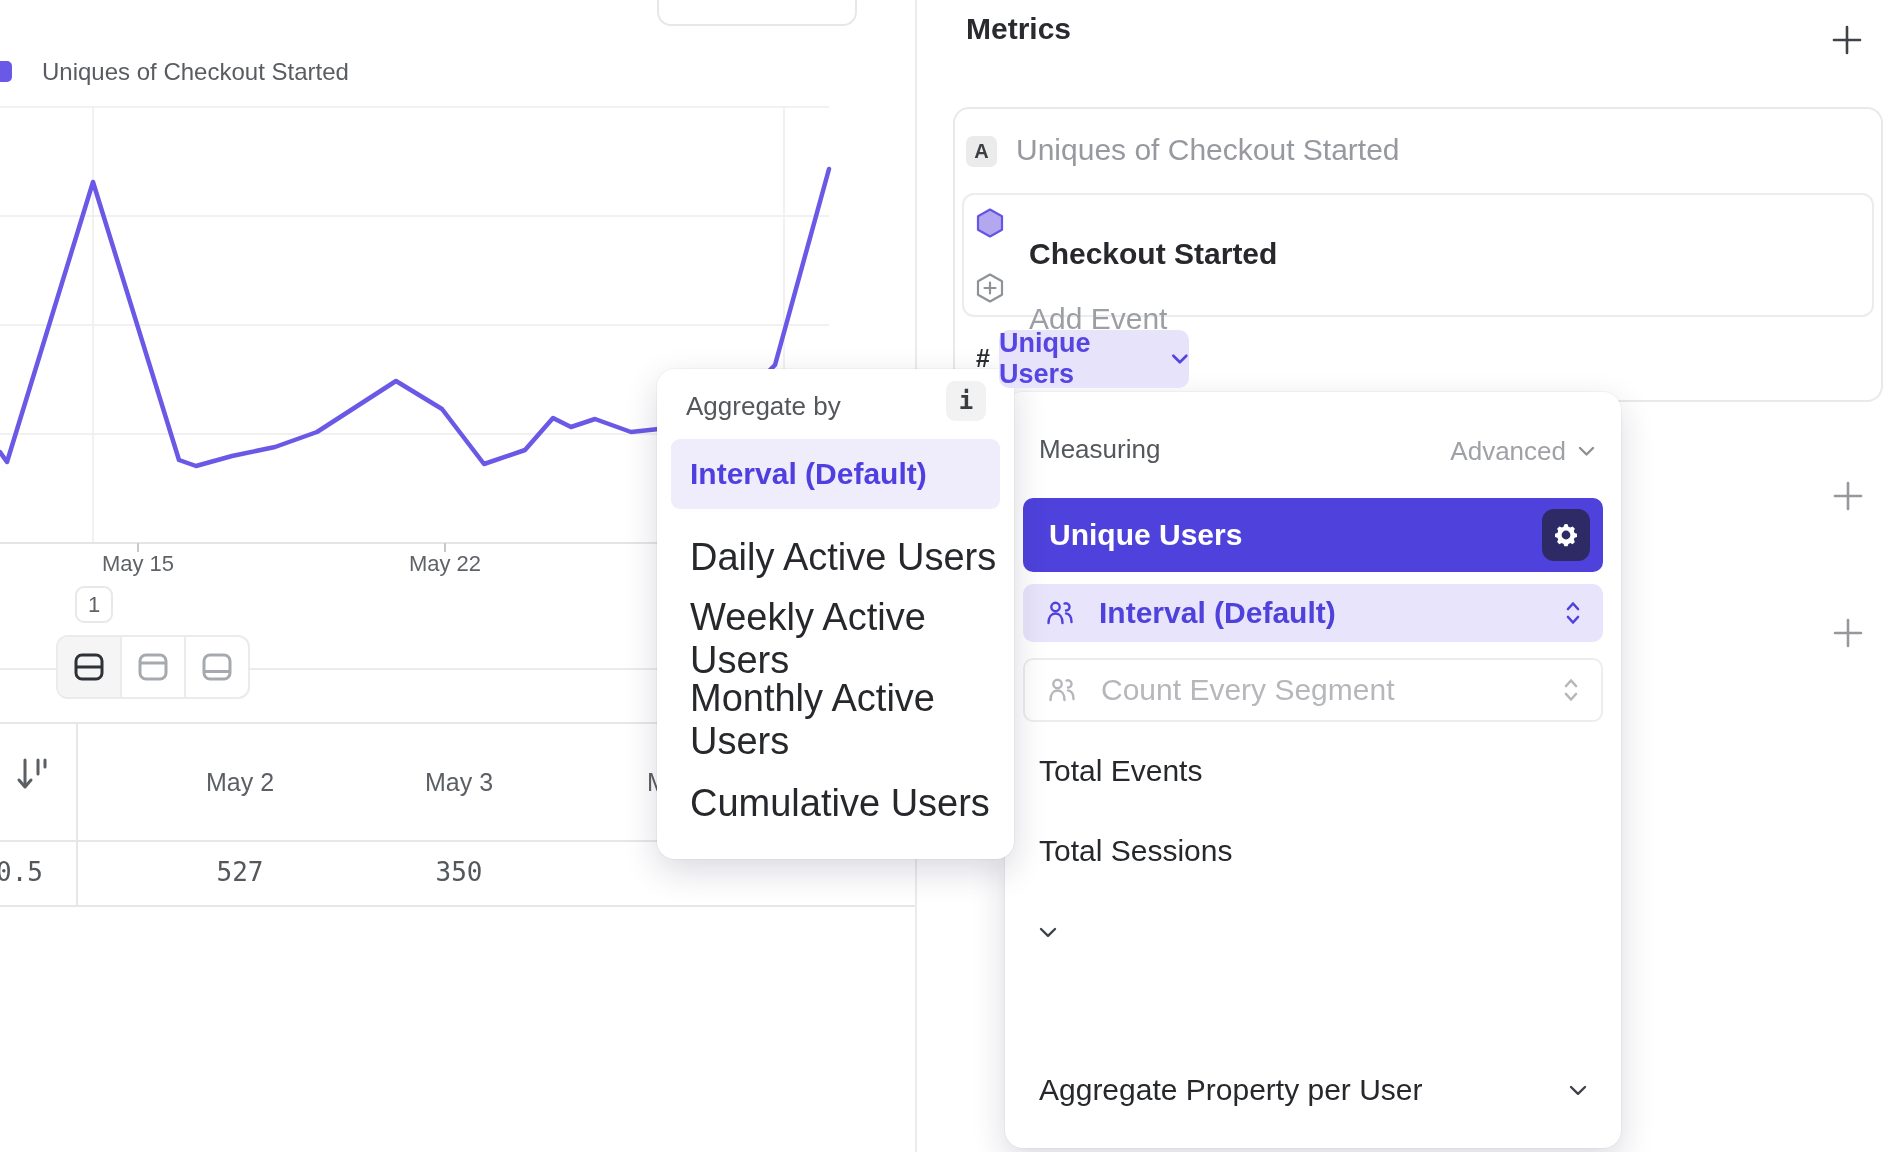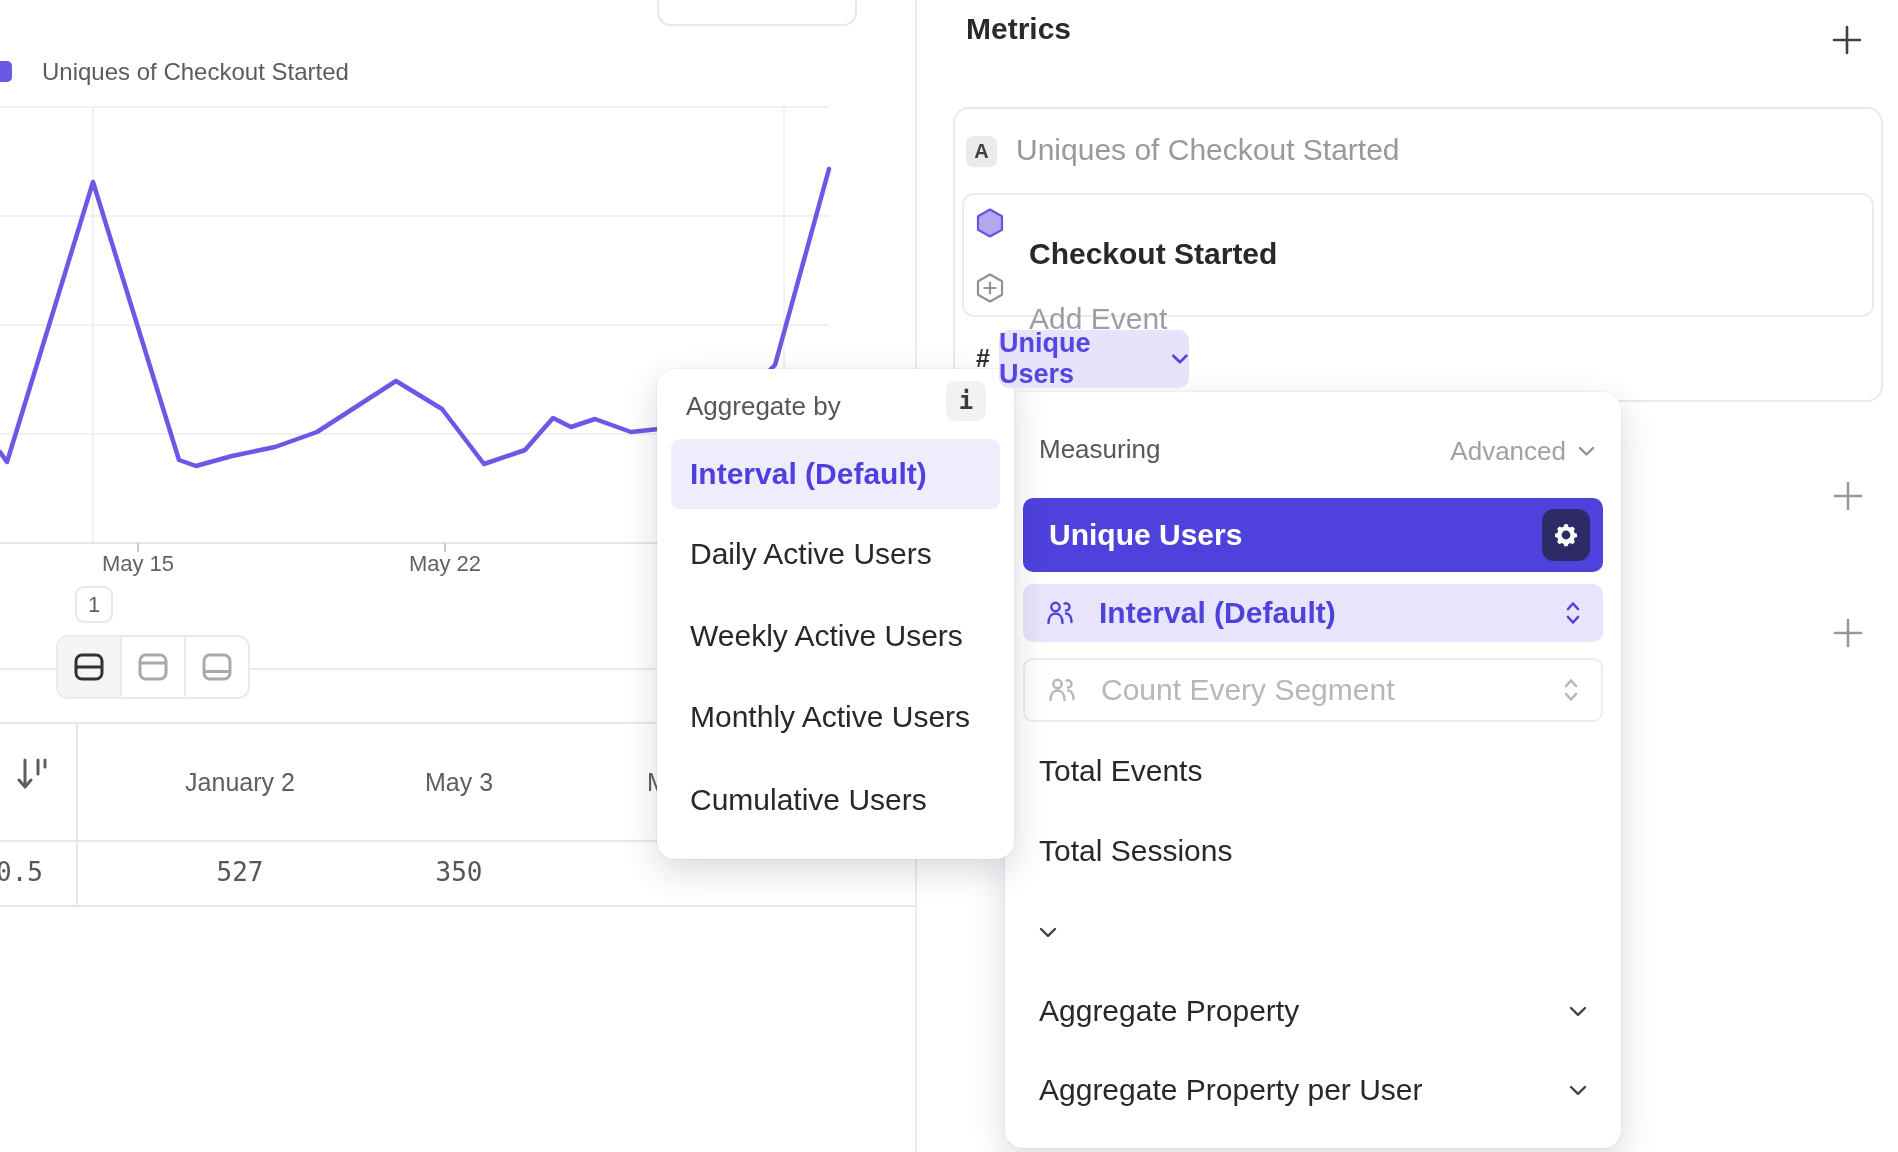--- a/index.html
+++ b/index.html
@@ -44,21 +44,21 @@
   
   .popup{background:#fff;border-radius:18px;box-shadow:0 12px 34px rgba(25,25,60,.16),0 0 0 1px rgba(0,0,0,.03);}
   .agg-popup{left:657px;top:369px;width:357px;height:490px;z-index:20;}
   .agg-title{left:29px;top:22px;font-size:26px;color:#54575b;}
   .info-btn{right:28px;top:12px;width:40px;height:40px;border-radius:9px;background:#f2f2f3;
             display:flex;align-items:center;justify-content:center;
             font-family:"DejaVu Sans Mono",monospace;font-weight:700;font-size:24px;color:#3a3d42;}
   .agg-highlight{left:14px;top:70px;width:329px;height:70px;border-radius:9px;background:#efecfc;
                  display:flex;align-items:center;padding-left:19px;box-sizing:border-box;
                  font-size:30px;font-weight:600;color:#4f3fe0;}
-  .agg-item{left:33px;height:40px;font-size:30px;font-weight:500;color:#26282c;display:flex;}
+  .agg-item{left:33px;height:40px;font-size:38px;font-weight:500;color:#26282c;display:flex;align-items:center;}
 
   .meas-popup{left:1005px;top:392px;width:616px;height:756px;z-index:10;}
   .meas-title{left:34px;top:42px;font-size:26px;color:#54575b;}
   .advanced{right:26px;top:44px;display:flex;align-items:center;gap:12px;font-size:26px;color:#9fa1a6;}
   .row-uu{left:18px;top:106px;width:580px;height:74px;border-radius:10px;background:#4f42dc;
           display:flex;align-items:center;padding-left:26px;box-sizing:border-box;
           font-size:30px;font-weight:700;color:#fff;}
   .gear-btn{position:absolute;right:13px;top:11px;width:48px;height:52px;border-radius:12px;background:#2d2a65;
             display:flex;align-items:center;justify-content:center;color:#fff;font-size:30px;}
   .row-interval{left:18px;top:192px;width:580px;height:58px;border-radius:10px;background:#e8e4fb;
@@ -131,21 +131,21 @@
 
   <svg class="abs" style="left:16px;top:755px;" width="32" height="40" viewBox="0 0 32 40">
     <g stroke="#5b5e63" stroke-width="3" fill="none" stroke-linecap="round" stroke-linejoin="round">
       <line x1="9" y1="5" x2="9" y2="31"></line>
       <polyline points="3,25 9,32 15,25"></polyline>
       <line x1="22" y1="5" x2="22" y2="19"></line>
       <line x1="29" y1="5" x2="29" y2="12"></line>
     </g>
   </svg>
 
-  <div class="abs th" style="left:160px;width:160px;">January 2</div>
+  <div class="abs th" style="left:160px;width:160px;">May 2</div>
   <div class="abs th" style="left:379px;width:160px;">May 3</div>
   <div class="abs th" style="left:622px;width:120px;justify-content:flex-start;padding-left:25px;">M</div>
 
   <div class="abs td mono" style="left:-4px;width:52px;justify-content:flex-start;">0.5</div>
   <div class="abs td mono" style="left:160px;width:160px;">527</div>
   <div class="abs td mono" style="left:379px;width:160px;">350</div>
 
   <div class="abs v-divider"></div>
   <div class="abs metrics-title">Metrics</div>
 
@@ -254,26 +254,20 @@
       <span>Total Events</span>
     </div>
     <div class="abs meas-item" style="top:439px;">
       <span>Total Sessions</span>
     </div>
     <div class="abs meas-item" style="top:520px;">
       <svg width="18" height="11" viewBox="0 0 18 11">
         <polyline points="2,2 9,8.8 16,2" fill="none" stroke="#3f4247" stroke-width="2.4" stroke-linecap="round" stroke-linejoin="round"></polyline>
       </svg>
     </div>
-    <div class="abs meas-item" style="top:599px;">
-      <span>Aggregate Property</span>
-      <svg width="18" height="11" viewBox="0 0 18 11">
-        <polyline points="2,2 9,8.8 16,2" fill="none" stroke="#3f4247" stroke-width="2.4" stroke-linecap="round" stroke-linejoin="round"></polyline>
-      </svg>
-    </div>
     <div class="abs meas-item" style="top:678px;">
       <span>Aggregate Property per User</span>
       <svg width="18" height="11" viewBox="0 0 18 11">
         <polyline points="2,2 9,8.8 16,2" fill="none" stroke="#3f4247" stroke-width="2.4" stroke-linecap="round" stroke-linejoin="round"></polyline>
       </svg>
     </div>
   </div>
 
   <div class="abs popup agg-popup">
     <div class="abs agg-title">Aggregate by</div>

